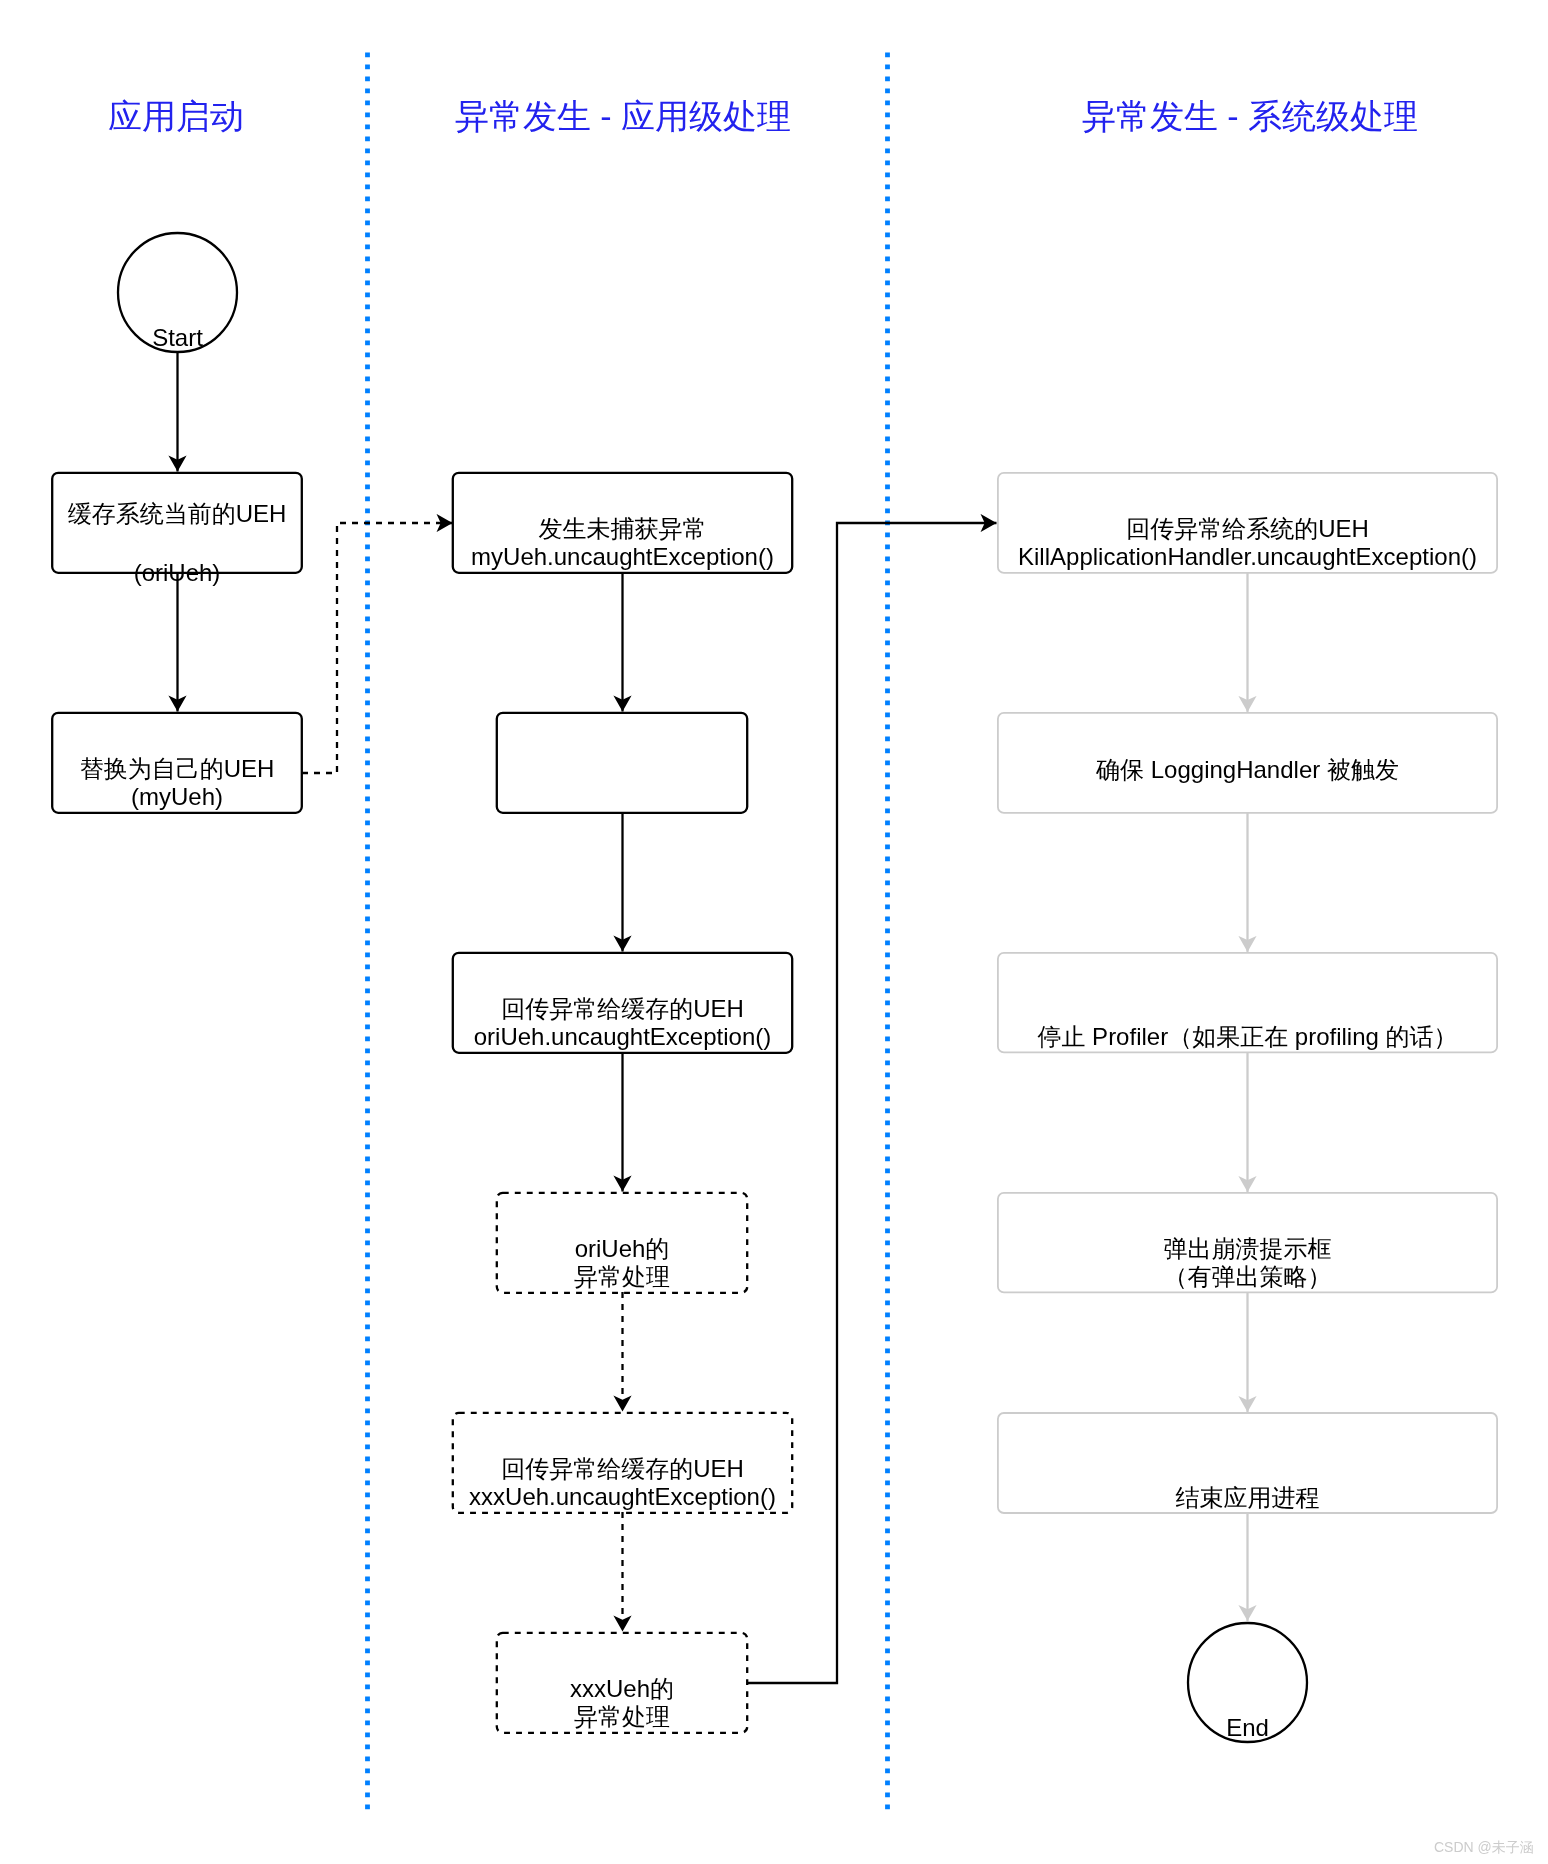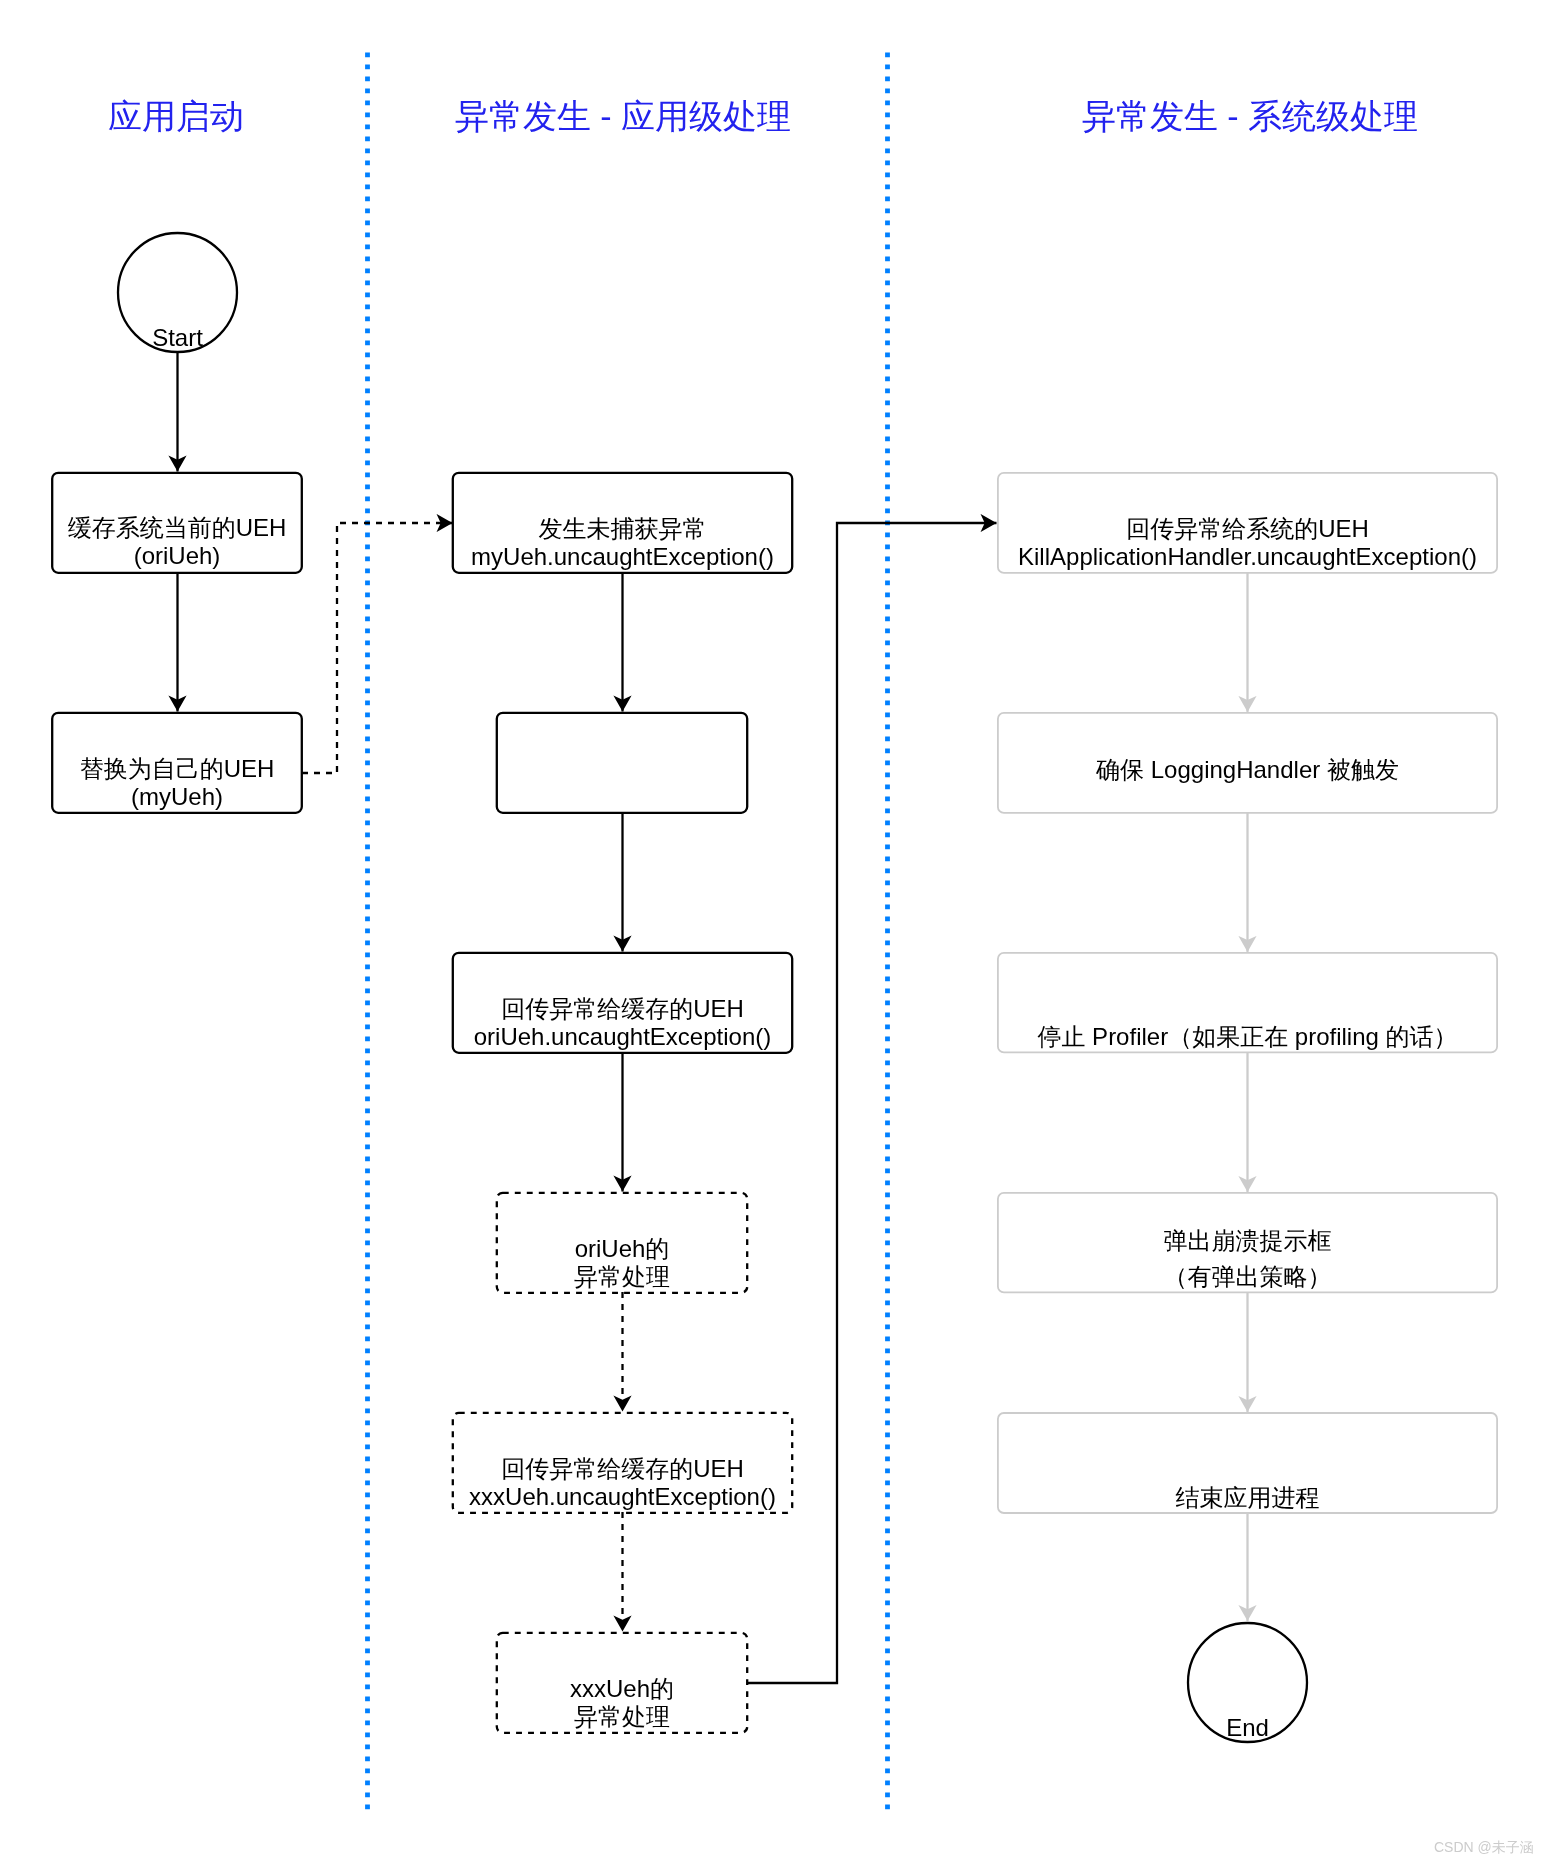--- a/index.html
+++ b/index.html
@@ -73,21 +73,21 @@
   </svg>
 
   <div class="lane-title" style="left: 176px; top: 99px; color: rgb(34, 34, 238);">应用启动</div>
   <div class="lane-title" style="left: 623px; top: 99px; color: rgb(34, 34, 238);">异常发生 - 应用级处理</div>
   <div class="lane-title" style="left: 1250px; top: 99px; color: rgb(34, 34, 238);">异常发生 - 系统级处理</div>
 
   <div class="node-text" style="left:117px;top:232px;width:121px;height:120px;">
     <span class="ln">Start</span>
   </div>
 
-  <div class="node-text" style="left:51px;top:450px;width:252px;height:120px;">
+  <div class="node-text" style="left:51px;top:467px;width:252px;height:120px;gap:31px;">
     <span class="ln">缓存系统当前的UEH</span>
     <span class="ln">(oriUeh)</span>
   </div>
 
   <div class="node-text" style="left:51px;top:711px;width:252px;height:100px;">
     <span class="ln">替换为自己的UEH</span>
     <span class="ln">(myUeh)</span>
   </div>
 
   <div class="node-text" style="left:452px;top:471px;width:341px;height:100px;">
@@ -122,21 +122,21 @@
   </div>
 
   <div class="node-text" style="left:997px;top:712px;width:501px;height:72px;">
     <span class="ln">确保 LoggingHandler 被触发</span>
   </div>
 
   <div class="node-text" style="left:997px;top:951px;width:501px;height:100px;">
     <span class="ln">停止 Profiler（如果正在 profiling 的话）</span>
   </div>
 
-  <div class="node-text" style="left:997px;top:1191px;width:501px;height:100px;gap:8px;">
+  <div class="node-text" style="left:997px;top:1191px;width:501px;height:100px;">
     <span class="ln">弹出崩溃提示框</span>
     <span class="ln">（有弹出策略）</span>
   </div>
 
   <div class="node-text" style="left:997px;top:1412px;width:501px;height:100px;">
     <span class="ln">结束应用进程</span>
   </div>
 
   <div class="node-text" style="left:1187px;top:1622px;width:121px;height:120px;">
     <span class="ln">End</span>

